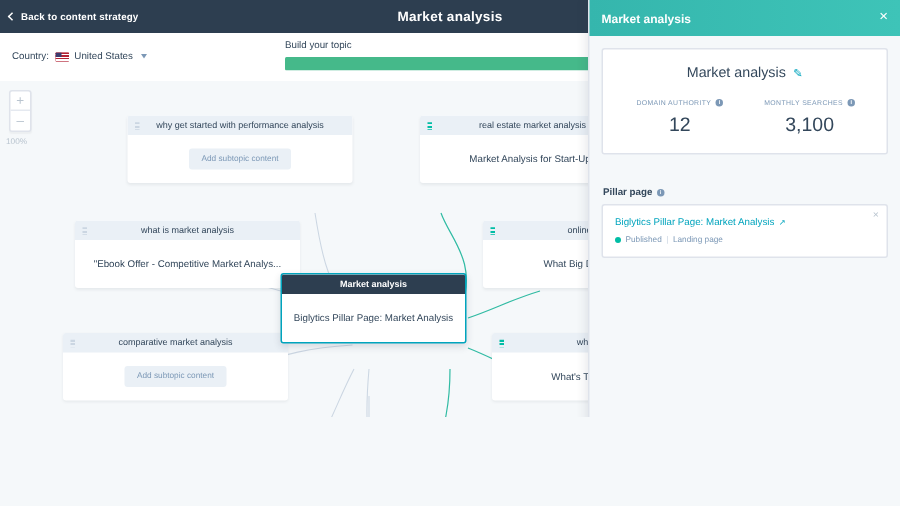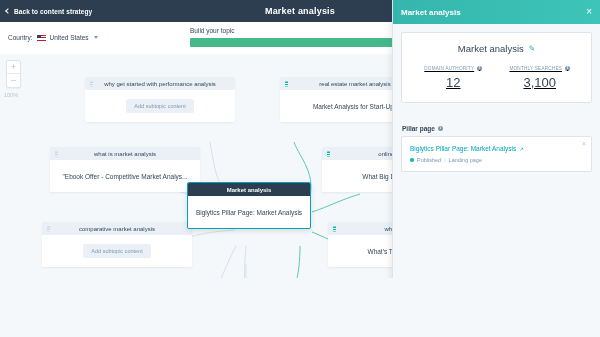--- a/index.html
+++ b/index.html
@@ -159,21 +159,21 @@
   .card {
     background: #fff; border: 1px solid #dfe3eb; border-radius: 2px;
     padding: 10px 8px 12px;
   }
   .card-title-row {
     display: flex; align-items: center; justify-content: center; gap: 5px;
     margin-bottom: 12px;
   }
   .card-title { font-size: 9.5px; color: #33475b; }
   .pencil { color: #00a4bd; font-size: 7.5px; cursor: pointer; }
-  .metrics { display: flex; text-decoration: underline; }
+  .metrics { display: flex; }
   .metric { flex: 1; text-align: center; }
   .metric-label {
     font-size: 4.6px; color: #7c98b6; letter-spacing: .25px;
     text-transform: uppercase; display: flex; align-items: center;
     justify-content: center; gap: 3px; margin-bottom: 4px;
   }
   .info-dot {
     width: 5px; height: 5px; border-radius: 50%; background: #7c98b6;
     color: #fff; font-size: 3.6px; line-height: 5px; text-align: center;
     display: inline-block; font-weight: bold; cursor: pointer;

